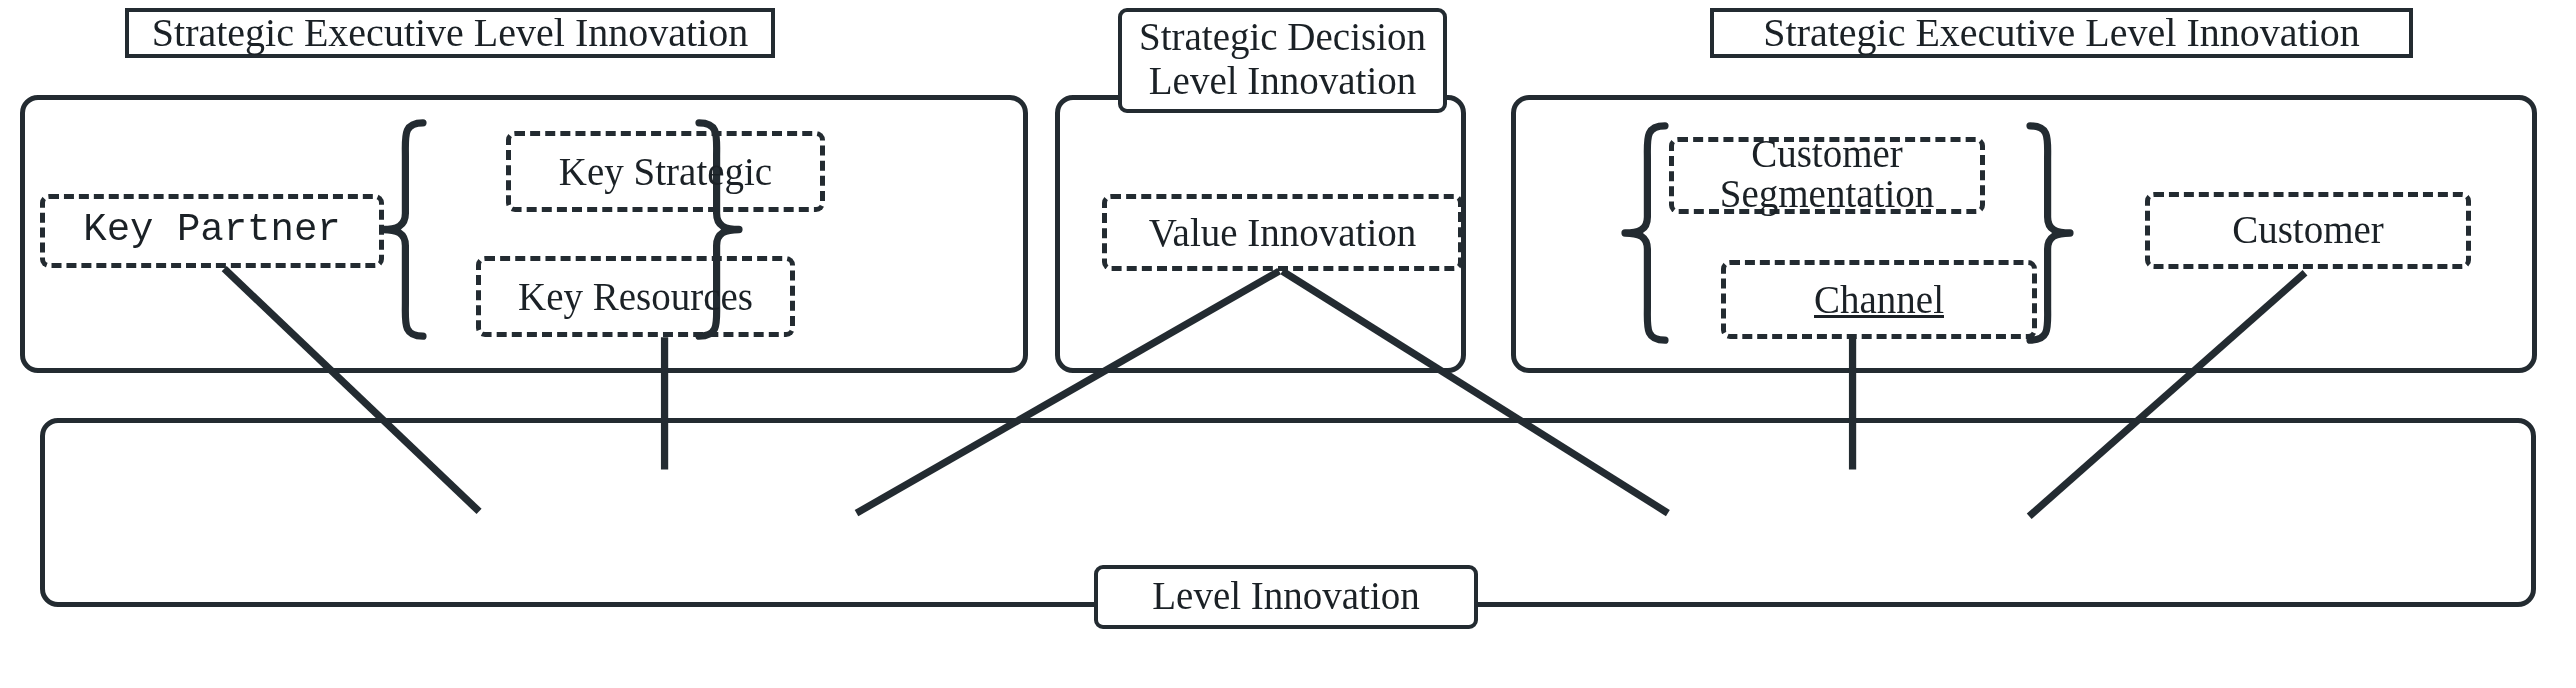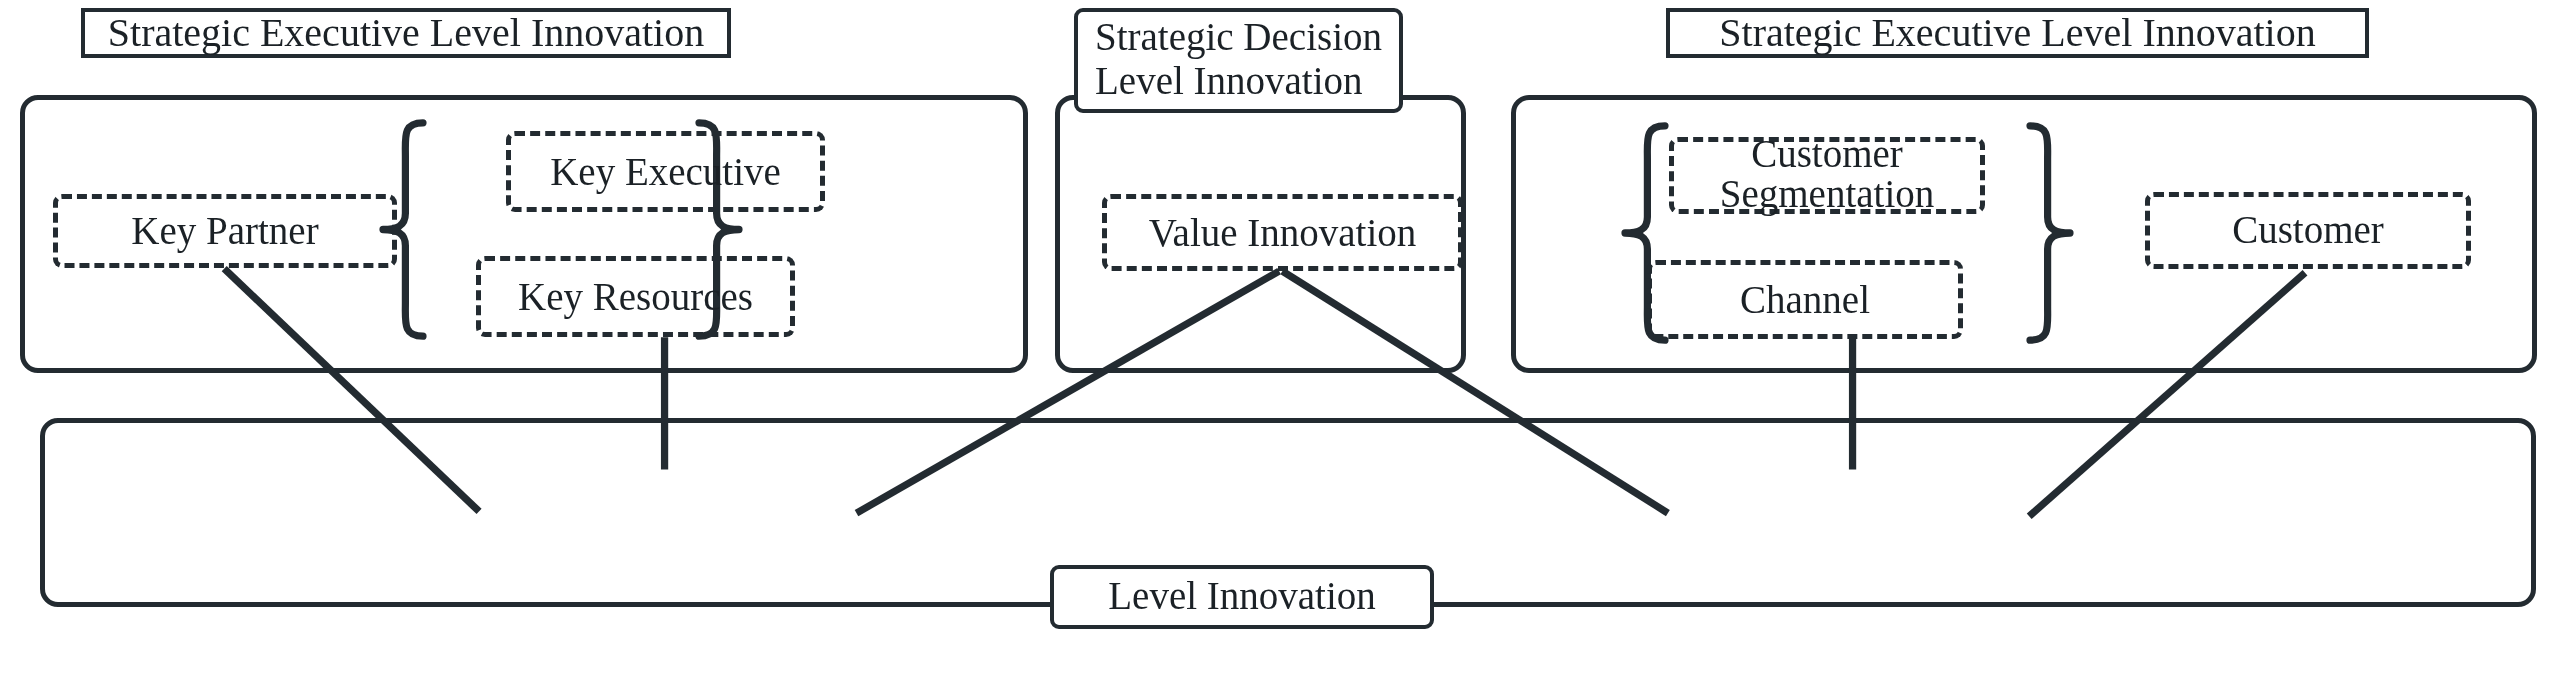--- a/index.html
+++ b/index.html
@@ -13,22 +13,24 @@
     border-radius:18px;
     background:#fff;
     box-sizing:border-box;
   }
   .titlebox{
     position:absolute;
     border:4.8px solid #232b31;
     background:#fff;
     box-sizing:border-box;
     display:flex;align-items:center;justify-content:center;
+    text-align:center;
     line-height:1.12;
     z-index:40;
+    margin-left:44px;
   }
   .dashbox{
     position:absolute;
     border:5.6px dashed #232b31;
     background:transparent;
     box-sizing:border-box;
     display:flex;align-items:center;justify-content:center;
     text-align:center;
     line-height:1.02;
     z-index:30;
@@ -75,44 +77,44 @@
     <path d="M5 6 C30 6 27 22 27 48 L27 118 C27 134 38 138 55 138 C38 138 27 142 27 158 L27 228 C27 254 30 270 5 270" stroke="#232b31" stroke-width="9" fill="none" stroke-linecap="round" stroke-linejoin="round"></path>
   </svg>
 
   <svg class="brace" style="left:1621px;top:121px;width:48px;height:224px;" viewBox="0 0 60 278" preserveAspectRatio="none">
     <path d="M55 6 C30 6 33 22 33 48 L33 119 C33 135 22 139 5 139 C22 139 33 143 33 159 L33 230 C33 256 30 272 55 272" stroke="#232b31" stroke-width="9" fill="none" stroke-linecap="round" stroke-linejoin="round"></path>
   </svg>
   <svg class="brace" style="left:2026px;top:121px;width:48px;height:224px;" viewBox="0 0 60 278" preserveAspectRatio="none">
     <path d="M5 6 C30 6 27 22 27 48 L27 119 C27 135 38 139 55 139 C38 139 27 143 27 159 L27 230 C27 256 30 272 5 272" stroke="#232b31" stroke-width="9" fill="none" stroke-linecap="round" stroke-linejoin="round"></path>
   </svg>
 
-  <div class="dashbox t48" style="left:53px;top:194px;width:344px;height:74px;">
+  <div class="dashbox t48" style="left:40px;top:194px;width:344px;height:74px;font-family:Liberation Mono, monospace;">
     <span>Key Partner</span>
   </div>
 
   <div class="dashbox t48" style="left:506px;top:131px;width:319px;height:81px;">
-    <span>Key Executive</span>
+    <span>Key Strategic</span>
   </div>
 
   <div class="dashbox t48" style="left:476px;top:256px;width:319px;height:81px;">
     <span>Key Resources</span>
   </div>
 
   <div class="dashbox t48" style="left:1102px;top:194px;width:361px;height:77px;">
     <span>Value Innovation</span>
   </div>
 
   <div class="dashbox t48" style="left:1669px;top:137px;width:316px;height:77px;">
     <span style="margin-top:-3.2px;">
       <span style="display:block">Customer</span>
       <span style="display:block">Segmentation</span>
     </span>
   </div>
 
-  <div class="dashbox t48" style="left:1647px;top:260px;width:316px;height:79px;">
+  <div class="dashbox t48" style="left:1721px;top:260px;width:316px;height:79px;text-decoration:underline;">
     <span>Channel</span>
   </div>
 
   <div class="dashbox t48" style="left:2145px;top:192px;width:326px;height:77px;">
     <span style="margin-top:-1.6px;">
       <span style="display:block">Customer</span>
     </span>
   </div>
 
 

